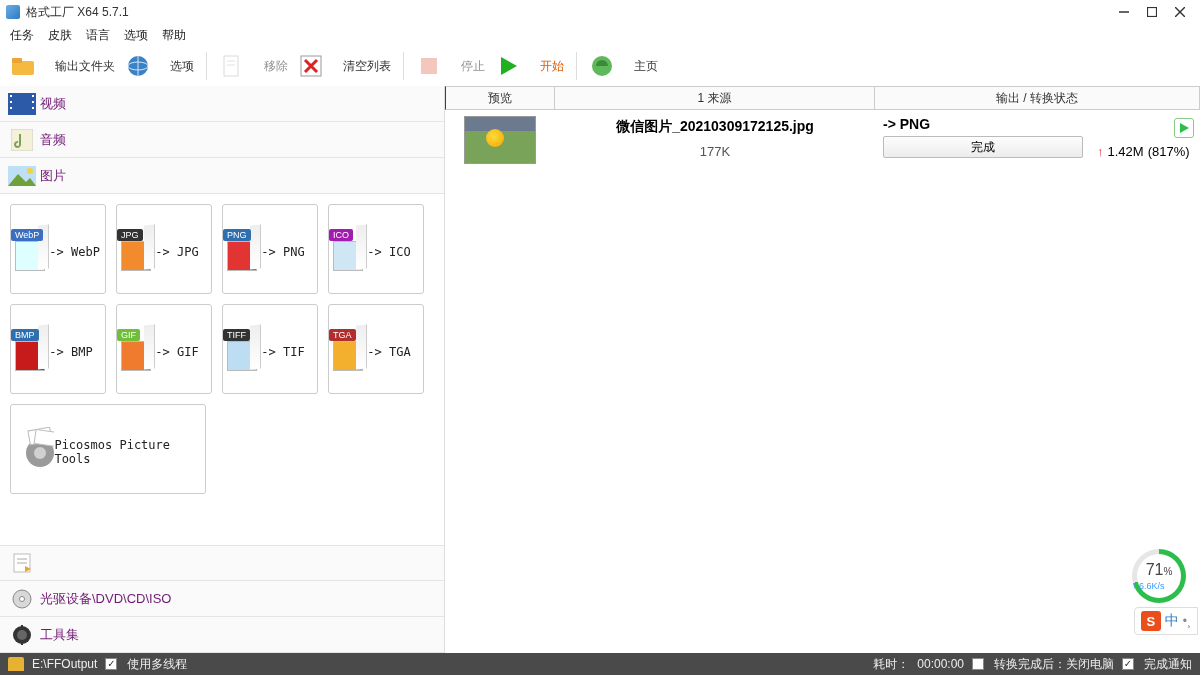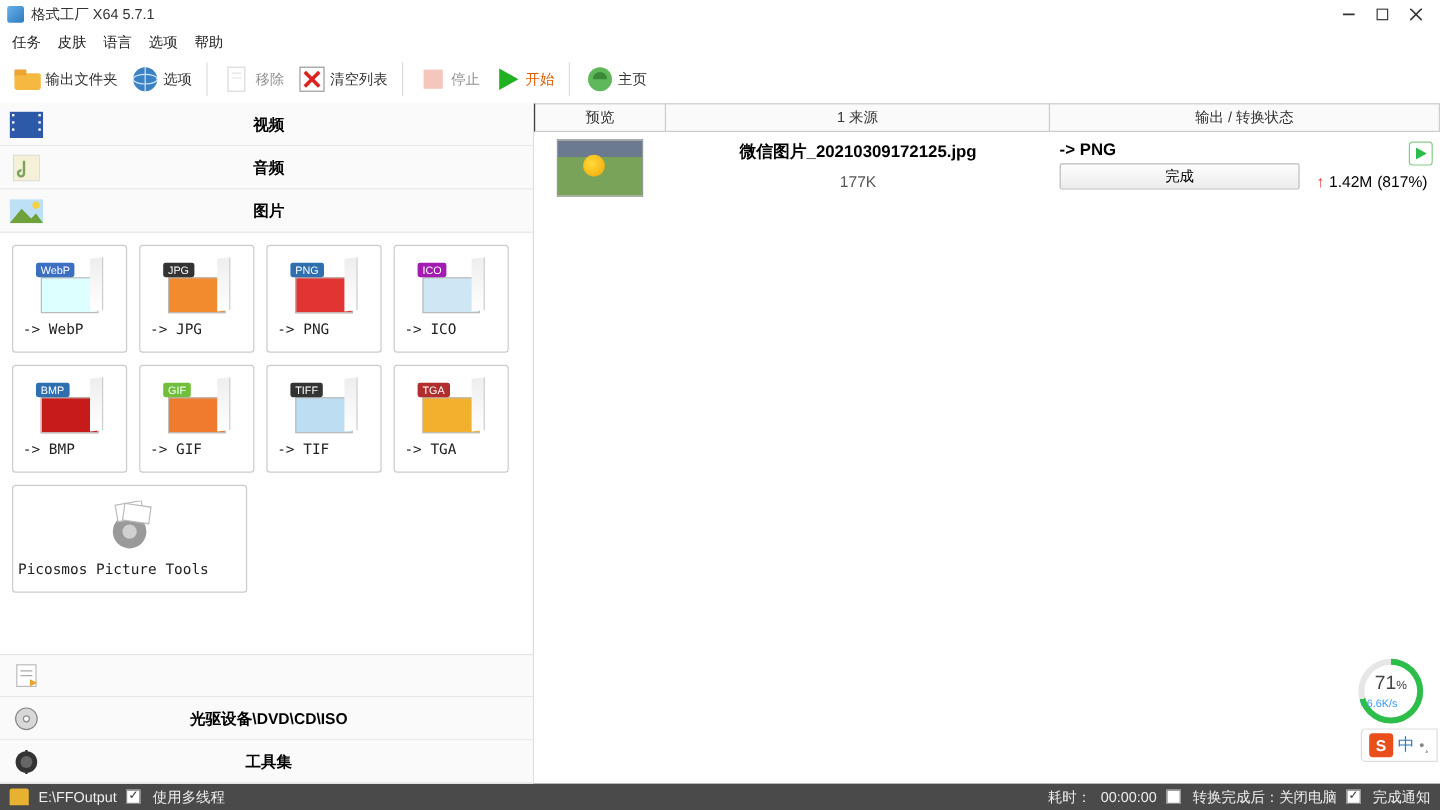--- a/index.html
+++ b/index.html
@@ -9,33 +9,33 @@
 .titlebar .icon-app { width: 14px; height: 14px; margin-right: 6px; border-radius: 2px; background: linear-gradient(135deg,#6ab0e8,#2d7abf); display:inline-block;}
 .titlebar .title { color: #333; }
 .titlebar .spacer { flex: 1; }
 .titlebar .winbtn { width: 28px; height: 20px; display: flex; align-items: center; justify-content: center; color: #333; }
 .titlebar .winbtn svg { display:block; }
 
 .menubar { height: 22px; display: flex; align-items: center; padding: 0 10px; gap: 14px; color: #222; }
 .menubar span { cursor: default; }
 
 .toolbar { height: 40px; display: flex; align-items: center; padding: 4px 10px; gap: 10px; }
-.toolbar .tbtn { display: flex; align-items: center; gap: 2px; color: #333; }
+.toolbar .tbtn { display: flex; align-items: center; gap: 19px; color: #333; }
 .toolbar .sep { width: 1px; height: 28px; background: #ddd; margin: 0 2px; }
 .toolbar .ticon { width: 26px; height: 26px; display: flex; align-items: center; justify-content: center; }
 
 .body { display: flex; height: calc(675px - 24px - 22px - 40px - 22px); }
 
 .left { width: 445px; border-right: 1px solid #ddd; display: flex; flex-direction: column; }
 .catbar { height: 36px; display: flex; align-items: center; border-bottom: 1px solid #e5e5e5; background: #fafafa; }
 .catbar .caticon { width: 36px; height: 28px; display: flex; align-items: center; justify-content: center; margin-left: 4px;}
-.catbar .catlabel { flex: 1; text-align: center; font-size: 13px; color: #000000; margin-right: 36px; font-weight: bold;}
+.catbar .catlabel { flex: 1; text-align: left; font-size: 13px; color: #701a75; margin-right: 36px;}
 
 .grid { padding: 10px; display: flex; flex-wrap: wrap; gap: 10px; align-content: flex-start; flex: 1; overflow: auto;}
-.tile { width: 96px; height: 90px; border: 1px solid #ccc; border-radius: 3px; display: flex; flex-direction: column; align-items: center; justify-content: center; padding: 4px; background:#fff;}
+.tile { width: 96px; height: 90px; border: 1px solid #ccc; border-radius: 3px; display: flex; flex-direction: row; align-items: center; justify-content: center; padding: 4px; background:#fff;}
 .tile.wide { width: 196px; height: 90px;}
 .tile .thumb { width: 48px; height: 44px; position: relative; }
 .tile .thumb::after { content:""; position:absolute; right:-4px; top:-2px; width:10px; height:44px; background:linear-gradient(180deg,#eee,#fff); transform:skewY(-6deg); border-right:1px solid #ccc;}
 .tile .fmtbadge { position:absolute; top:2px; left:-4px; font-size:9px; color:#fff; padding:1px 4px; border-radius:2px; z-index:2;}
 .tile .img { position:absolute; left:0; right:0; top:14px; bottom:0; border:1px solid #bbb; background:#ffa040;}
 .tile .tlabel { margin-top: 6px; font-family: Consolas, monospace; font-size: 12px; color: #222; width: 100%; text-align: left; padding-left: 4px;}
 .tile.wide .tlabel { text-align:left; padding:0;}
 
 .bottomcats { }
 .bottomcats .catbar:first-child { border-top:1px solid #e5e5e5; }

